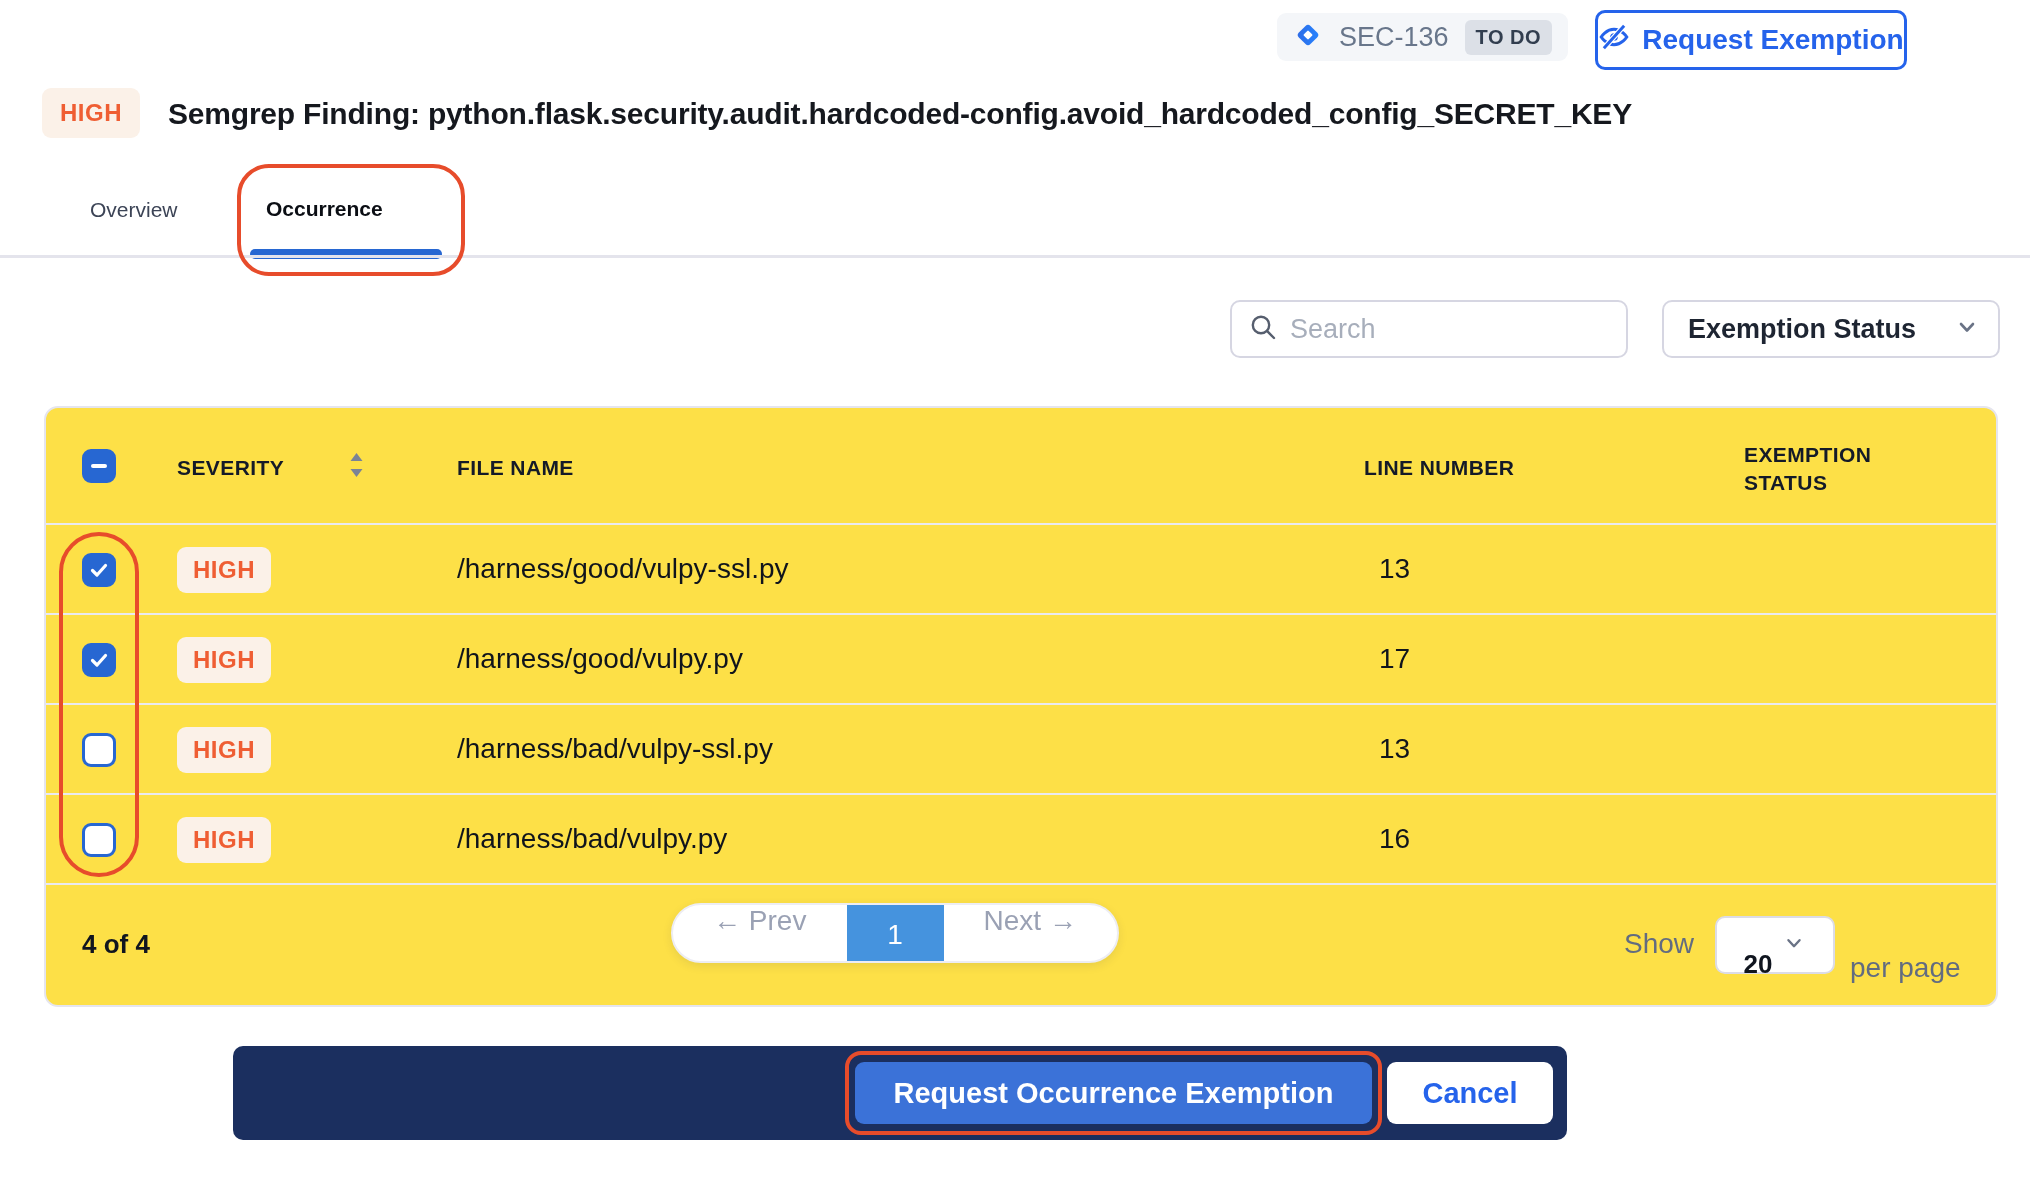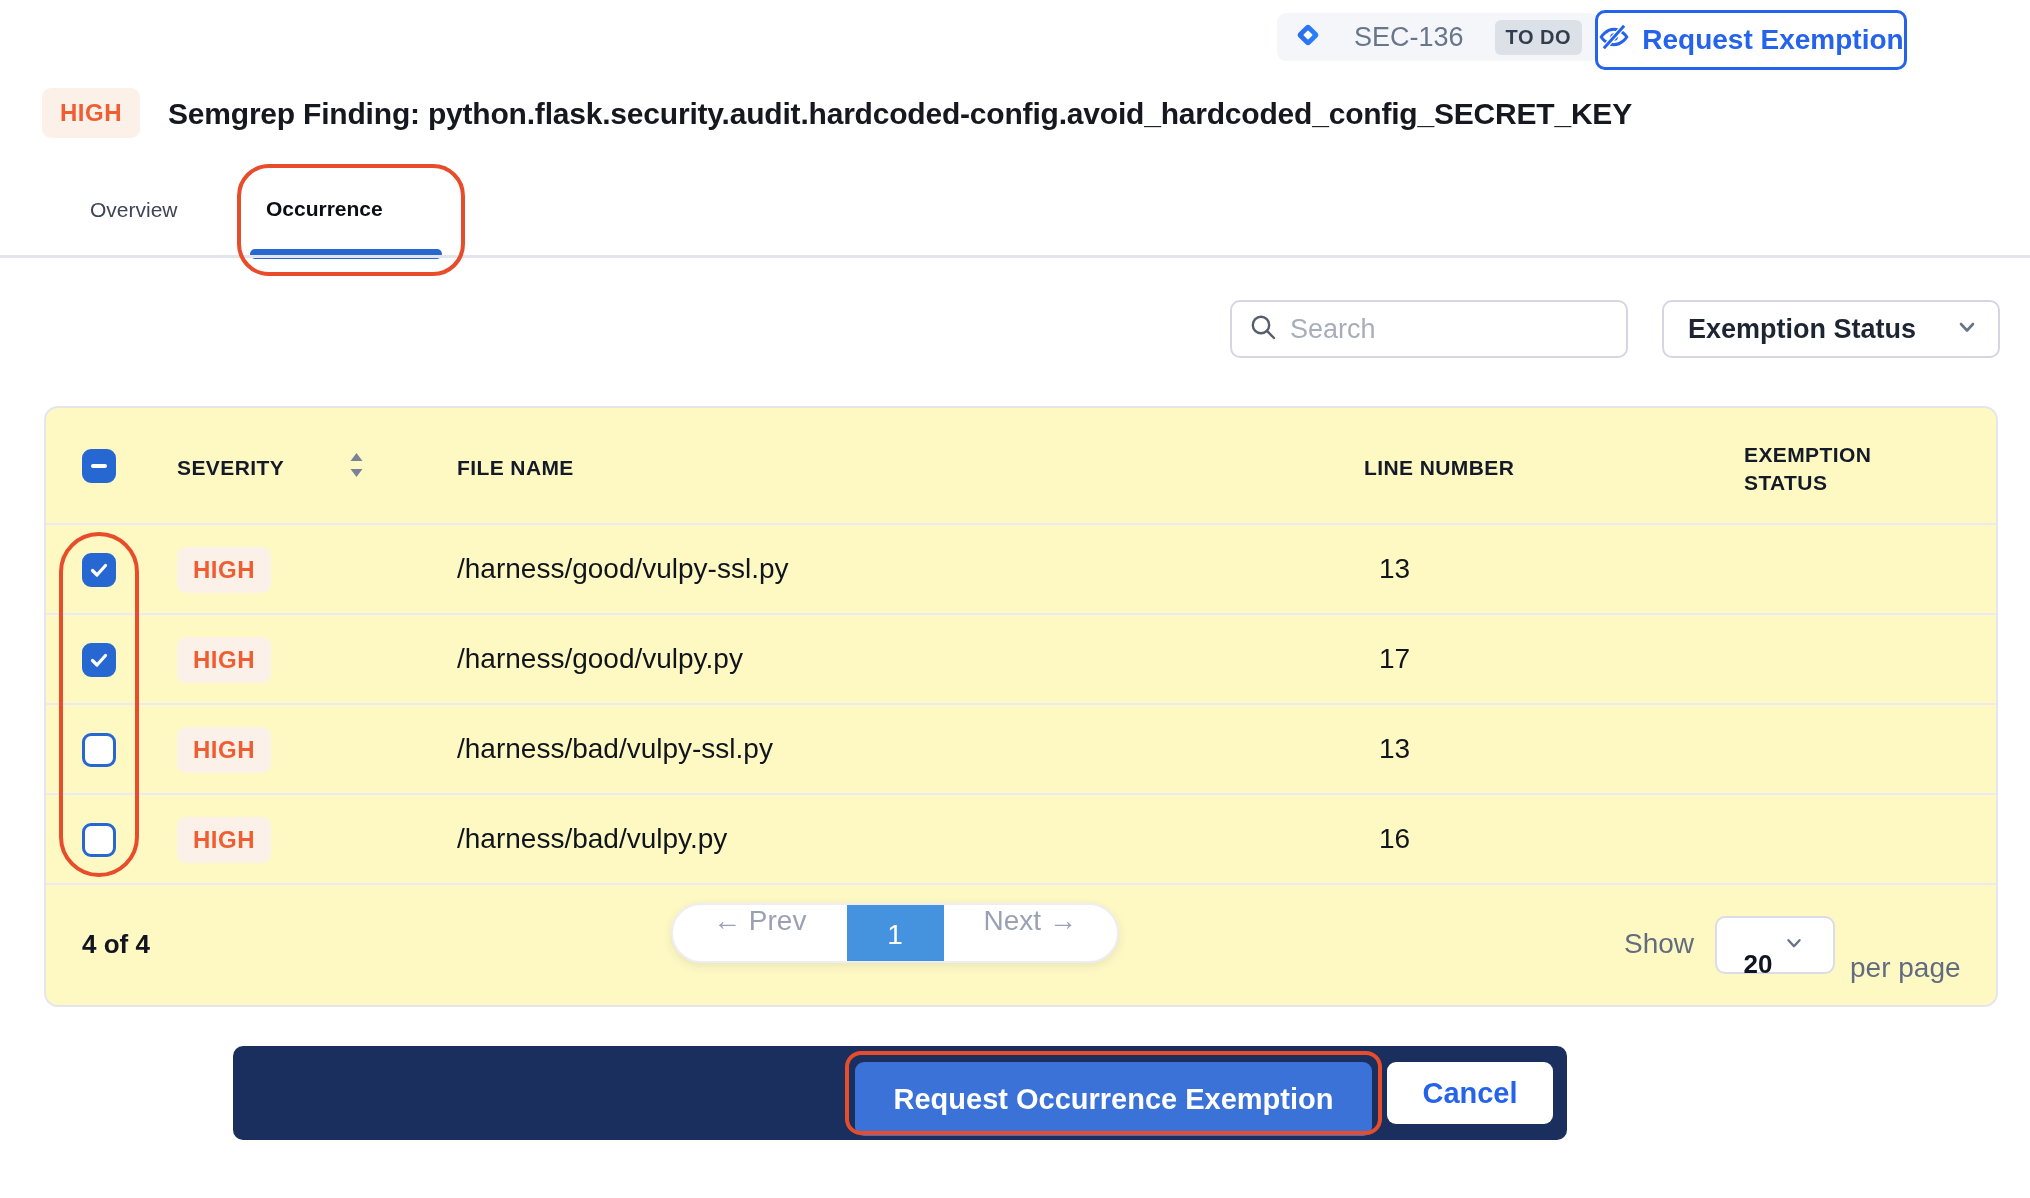--- a/index.html
+++ b/index.html
@@ -5,21 +5,21 @@
   * { margin:0; padding:0; box-sizing:border-box; }
   html,body { background:#ffffff; }
   .screen {
     position:relative; width:2030px; height:1198px; background:#ffffff;
     font-family:"Liberation Sans", sans-serif; color:#10141C; overflow:hidden;
   }
   .abs { position:absolute; }
 
   
   .jira-pill {
-    left:1277px; top:13px; height:48px; display:flex; align-items:center; gap:31px;
+    left:1277px; top:13px; height:48px; display:flex; align-items:center; gap:16px;
     background:#F4F6F9; border-radius:9px; padding:0 16px;
   }
   .jira-key { font-size:27px; color:#68768B; }
   .todo-chip {
     background:#DCE0E7; color:#323E4F; font-weight:bold; font-size:20px;
     padding:6px 11px; border-radius:6px; letter-spacing:0.5px;
   }
   .req-exemption-btn {
     left:1595px; top:10px; width:312px; height:60px; background:#fff;
     border:3px solid #2563EB; border-radius:10px; display:flex; align-items:center;
@@ -61,21 +61,21 @@
   .exemption-select {
     left:1662px; top:300px; width:338px; height:58px; border:2px solid #D6D6E2;
     border-radius:10px; display:flex; align-items:center; justify-content:space-between;
     padding:0 18px 0 24px; background:#fff; cursor:pointer;
   }
   .exemption-select .lbl { font-size:27px; font-weight:600; color:#1E2532; }
 
   
   .card {
     left:44px; top:406px; width:1954px; height:601px; border:2px solid #E5E5EE;
-    border-radius:14px; background:#fef9c3;
+    border-radius:14px; background:#fde047;
   }
   .thead { position:absolute; left:0; top:0; width:100%; height:117px; border-bottom:2px solid #EAEAF0; }
   .th { position:absolute; font-size:21px; font-weight:bold; color:#141A28; letter-spacing:0.4px; }
   .th-severity { left:131px; top:48px; }
   .th-file { left:411px; top:48px; }
   .th-line { left:1318px; top:48px; }
   .th-exstatus { left:1698px; top:33px; width:150px; line-height:1.35; }
   .sort-icon { position:absolute; left:303px; top:44px; }
 
   .trow { position:absolute; left:0; width:100%; height:90px; border-bottom:2px solid #EAEAF0; }
@@ -122,21 +122,21 @@
   .perpage-label { position:absolute; left:1804px; top:544px; font-size:28px; color:#626C80; }
 
   
   .selection-bar {
     left:233px; top:1046px; width:1334px; height:94px; background:#1B2F5F; border-radius:10px;
   }
   .selection-summary {
     position:absolute; left:22px; top:29px; color:#fff; font-size:29px; font-weight:600; letter-spacing:0.2px;
   }
   .req-occ-btn {
-    position:absolute; left:622px; top:16px; width:517px; height:74px; background:#3B72D8;
+    position:absolute; left:622px; top:16px; width:517px; height:62px; background:#3B72D8;
     border:none; border-radius:9px; color:#fff; font-weight:bold; font-size:29px;
     font-family:"Liberation Sans", sans-serif; cursor:pointer;
   }
   .cancel-btn {
     position:absolute; left:1154px; top:16px; width:166px; height:62px; background:#fff;
     border:none; border-radius:9px; color:#2563EB; font-weight:bold; font-size:29px;
     font-family:"Liberation Sans", sans-serif; cursor:pointer;
   }
 </style>
 </head>

